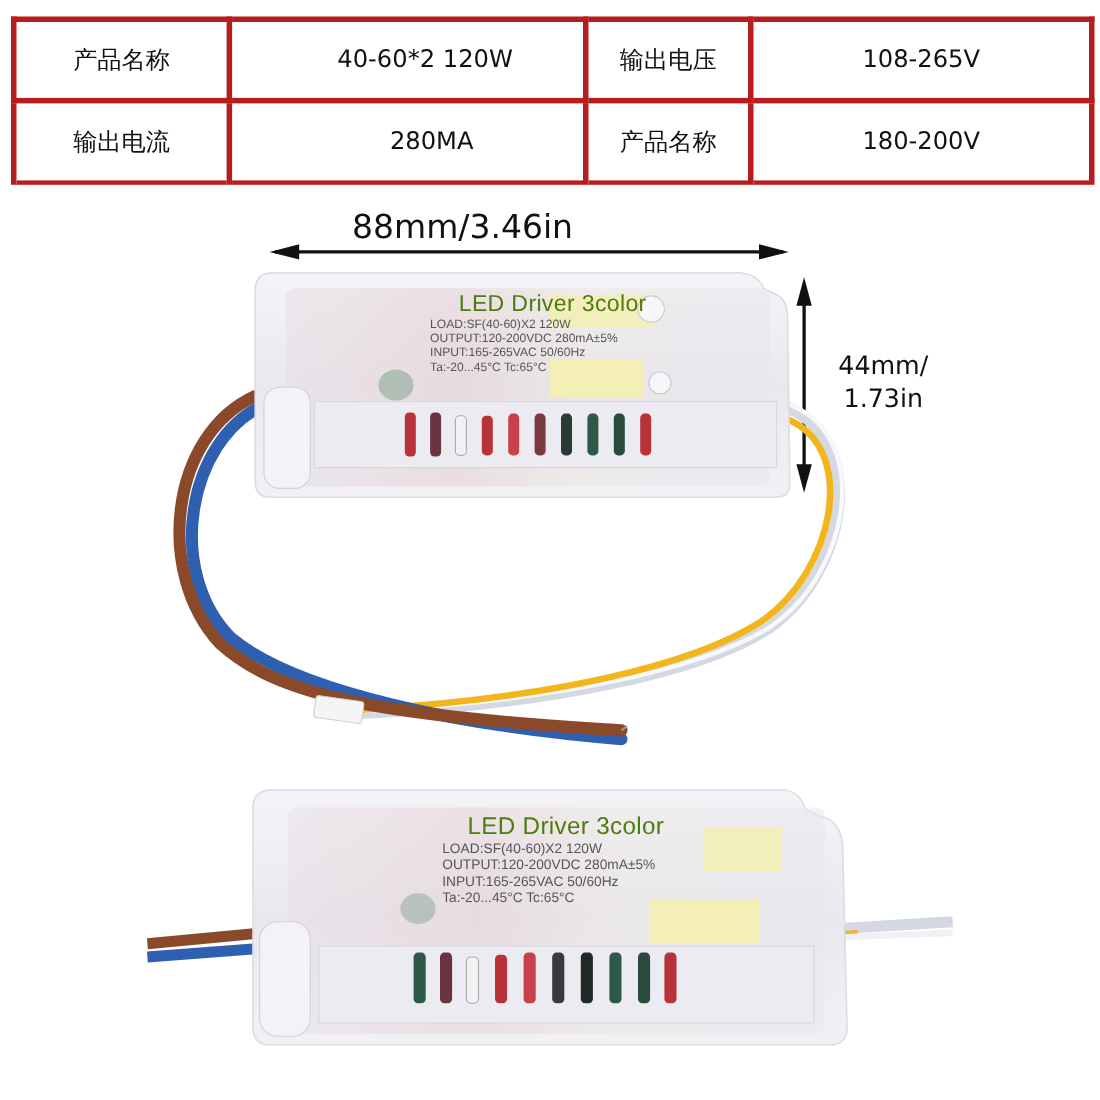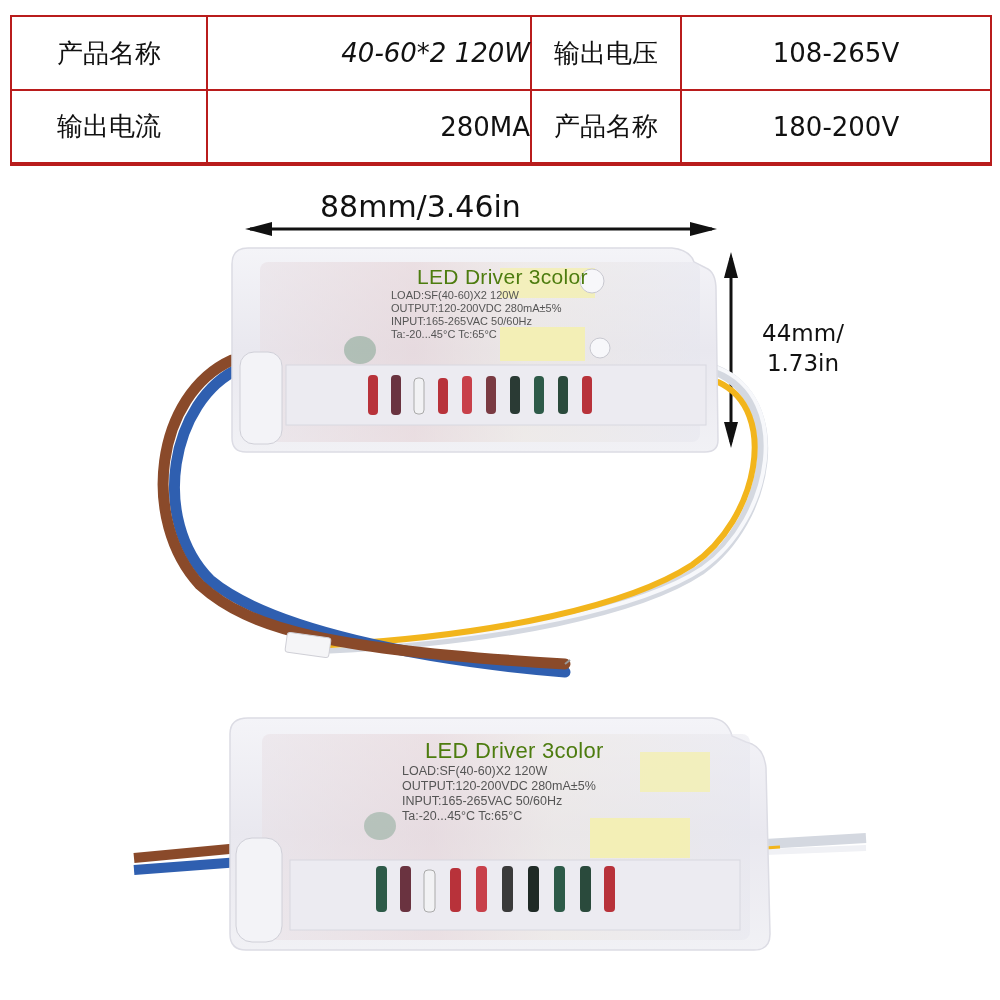--- a/index.html
+++ b/index.html
@@ -2,26 +2,26 @@
 <html><head>
 <meta charset="utf-8">
 <style>
   html, body { margin:0; padding:0; background:#ffffff; }
   body { width:1000px; height:1000px; position:relative; overflow:hidden;
          font-family:"DejaVu Sans", "Liberation Sans", sans-serif; color:#111; }
 
   
   .spec-table { position:absolute; left:10px; top:15px; width:980px; height:148px;
                 border-collapse:collapse; table-layout:fixed; }
-  .spec-table td { border:2px solid #b91c1c; text-align:center; vertical-align:middle;
-                   font-size:26px; padding:0; }
+  .spec-table td { border:5px solid #b91c1c; text-align:center; vertical-align:middle;
+                   font-size:22px; padding:0; }
   .spec-table tr:last-child td { border-bottom-width:4px; }
   .spec-table tr { height:74px; }
-  .spec-table td.val-left { text-align:right; padding-left:32px;font-style:italic; }
-  .spec-table td.val-left2 { text-align:right; padding-left:44px; }
+  .spec-table td.val-left { text-align:center; padding-left:32px; }
+  .spec-table td.val-left2 { text-align:center; padding-left:44px; }
 
   
   .dim-label { position:absolute; font-family:"DejaVu Sans", sans-serif; color:#111;
                line-height:1; }
   .dim-width-label { left:320px; top:192px; font-size:30px; width:300px; }
   .dim-height-label { left:738px; top:318px; font-size:23px; text-align:center; width:130px; line-height:30px; }
 
   .photo { position:absolute; left:0; top:0; width:1000px; height:1000px; }
 
   

